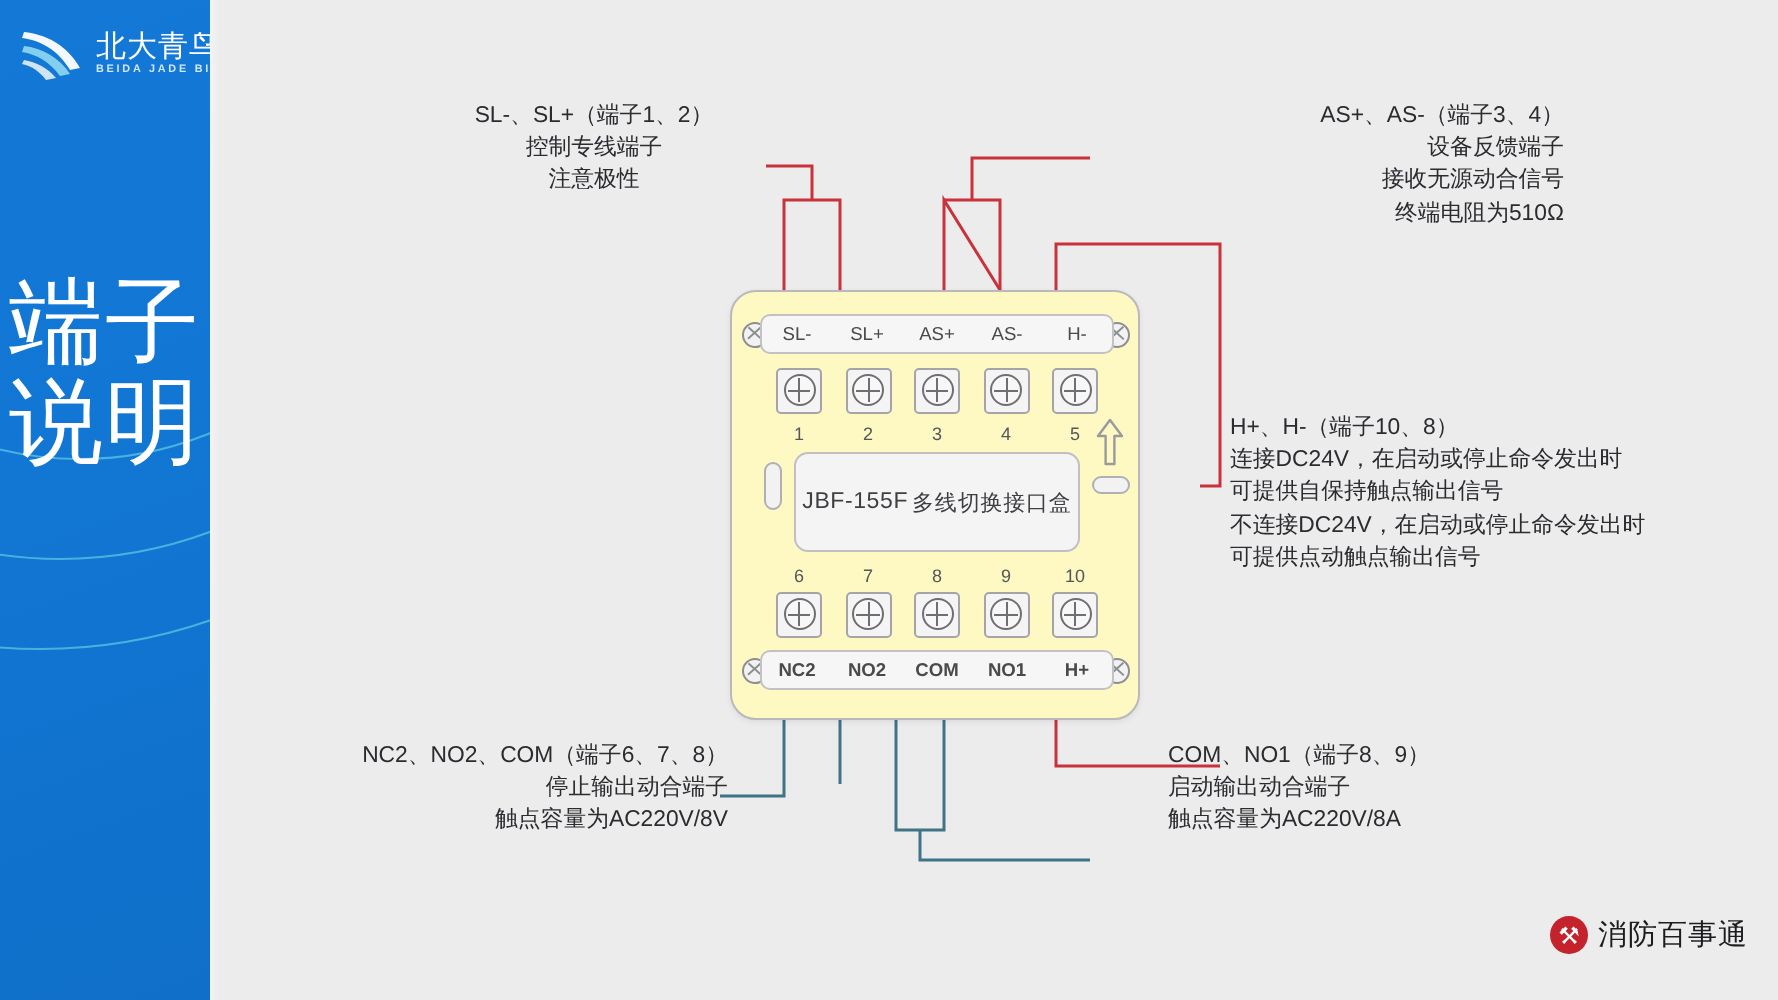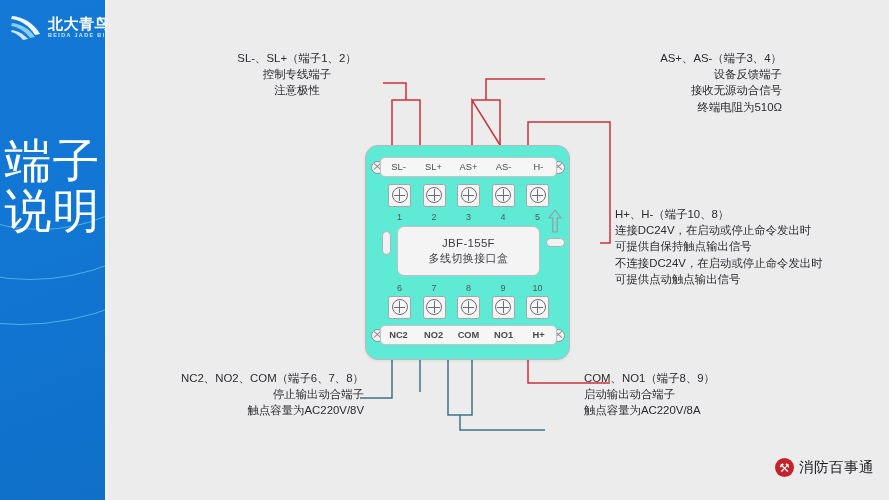--- a/index.html
+++ b/index.html
@@ -30,21 +30,21 @@
 
   
   #brand {
     position: absolute; left: 9px; top: 12px;
     display: flex; align-items: center; gap: 5px;
     z-index: 4;
   }
   #brand .mark { width: 34px; height: 30px; flex: 0 0 auto; }
   #brand .wordmark { display: flex; flex-direction: column; line-height: 1; }
   #brand .cn {
-    color: #ffffff; font-size: 15px; font-weight: bold;
+    color: #ffffff; font-size: 15px; font-weight: normal;
     letter-spacing: 0.5px; white-space: nowrap;
   }
   #brand .en {
     color: #cfe6f8; font-size: 5.4px; font-weight: bold;
     letter-spacing: 1.4px; white-space: nowrap; margin-top: 2px;
   }
 
   
   #page-title {
     position: absolute; left: 0; top: 136px; width: 105px;
@@ -64,21 +64,21 @@
     background: linear-gradient(90deg, #f3f3f3, #ededee);
   }
 
   
   #canvas { position: absolute; left: 0; top: 0; width: 889px; height: 500px; }
 
   
   #device {
     position: absolute; left: 365px; top: 145px;
     width: 205px; height: 215px;
-    background: #5eead4;
+    background: #fef9c3;
     border: 1.6px solid #b9b9bc;
     border-radius: 13px;
     box-shadow: 0 1px 3px rgba(0,0,0,0.07);
     z-index: 3;
   }
   .term-block {
     position: absolute; left: 14px; width: 177px;
     background: #f6f6f7;
     border: 1.2px solid #c2c2c5;
     border-radius: 5px;
@@ -142,21 +142,21 @@
   .num-strip .n {
     width: 23px; text-align: center;
     font-size: 9px; color: #55555a;
   }
 
   #center-plate {
     position: absolute; left: 31px; top: 80px;
     width: 143px; height: 50px;
     border: 1.2px solid #c0c0c4; border-radius: 7px;
     background: #f4f4f5;
-    display: flex; flex-direction: column;
+    display: flex; flex-direction: row;
     align-items: center; justify-content: center;
     gap: 2px;
   }
   #center-plate .model {
     font-size: 11.5px; color: #3f3f43; letter-spacing: 0.3px;
   }
   #center-plate .desc {
     font-size: 11px; color: #3f3f43; letter-spacing: 0.4px;
   }
 

